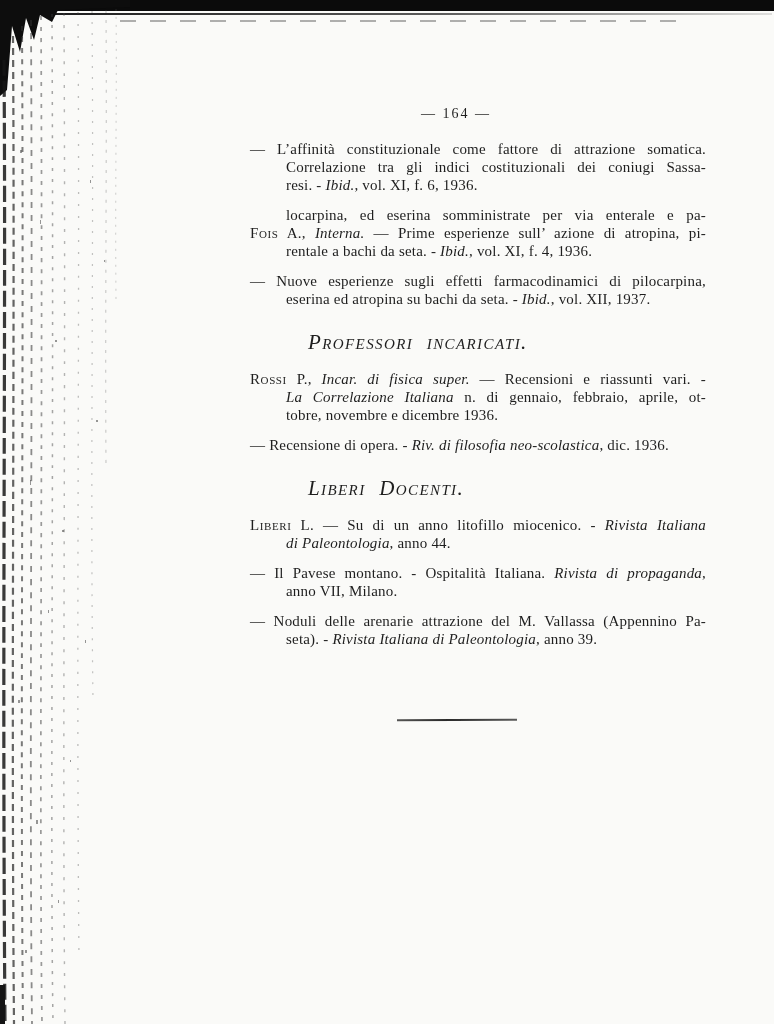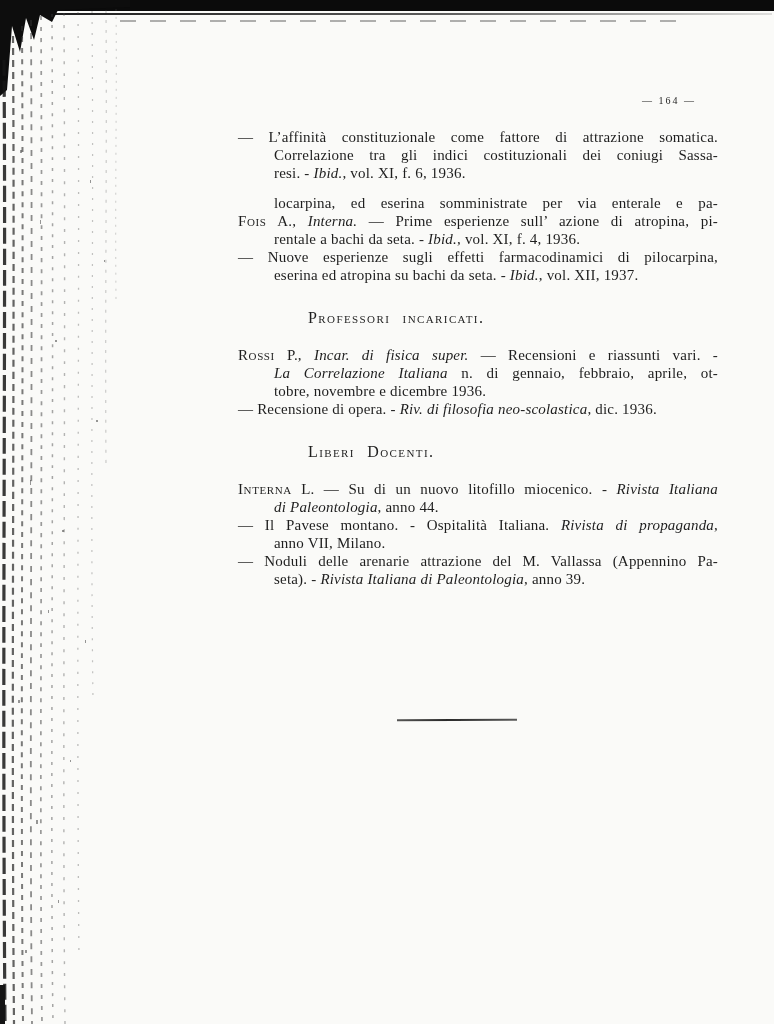--- a/index.html
+++ b/index.html
@@ -20,39 +20,39 @@
     position:absolute;top:13px;left:38px;right:2px;height:2px;
     background:linear-gradient(90deg,rgba(15,15,15,.95),rgba(25,25,25,.7) 55%,rgba(40,40,40,.35) 85%,rgba(60,60,60,.15));
   }
   .scan-top-line2{
     position:absolute;top:20px;left:120px;width:560px;height:2px;opacity:.45;
     background:repeating-linear-gradient(90deg,rgba(40,40,40,.8) 0 16px,transparent 16px 30px);
   }
   .scan-left{position:absolute;top:0;left:0;width:130px;height:1024px;}
   
   .pagenum{
-    position:absolute;top:95px;left:238px;width:480px;
-    text-align:right;font-size:10px;letter-spacing:2px;
+    position:absolute;top:106px;left:238px;width:480px;
+    text-align:center;font-size:14px;letter-spacing:2px;
     transform:translateX(-22px);
   }
   .column{
     position:absolute;top:128px;left:238px;width:480px;
     font-size:15px;line-height:18px;letter-spacing:.2px;
   }
-  .entry{margin:0;}
+  .entry{margin:12px;}
   .entry.gap{margin-top:12px;}
   .line{text-align:justify;text-align-last:justify;white-space:normal;}
   .line.cont{padding-left:36px;}
   .line.last{text-align-last:left;}
   .it{font-style:italic;}
   .sc{font-variant:small-caps;letter-spacing:.6px;}
   .heading{
     margin:24px 0 18px 70px;
-    font-size:16px;line-height:20px;
-    font-variant:small-caps;letter-spacing:1.4px;word-spacing:7px;
+    font-size:21px;line-height:20px;
+    font-variant:small-caps;letter-spacing:1.4px;word-spacing:7px;font-style:italic;
   }
   .rule{
     position:absolute;top:719px;left:397px;width:120px;height:2px;
     background:linear-gradient(90deg,rgba(30,30,30,.75),rgba(30,30,30,.95) 40%,rgba(50,50,50,.8));
     transform:rotate(-.3deg);
   }
 </style>
 </head>
 <body>
 
@@ -118,21 +118,21 @@
       <div class="entry">
         <div class="line"><span class="sc">Rossi</span><span> P., </span><span class="it">Incar. di fisica super.</span><span> — Recensioni e riassunti vari. -</span></div>
         <div class="line cont"><span class="it">La Correlazione Italiana</span><span> n. di gennaio, febbraio, aprile, ot-</span></div>
         <div class="line cont last"><span>tobre, novembre e dicembre 1936.</span></div>
       </div>
       <div class="entry">
         <div class="line last"><span>— Recensione di opera. - </span><span class="it">Riv. di filosofia neo-scolastica</span><span>, dic. 1936.</span></div>
       </div>
       <div class="heading">Liberi Docenti.</div>
       <div class="entry">
-        <div class="line"><span class="sc">Interna</span><span> L. — Su di un nuovo litofillo miocenico. - </span><span class="it">Rivista Italiana</span></div>
+        <div class="line"><span class="sc">Liberi</span><span> L. — Su di un anno litofillo miocenico. - </span><span class="it">Rivista Italiana</span></div>
         <div class="line cont last"><span class="it">di Paleontologia</span><span>, anno 44.</span></div>
       </div>
       <div class="entry">
         <div class="line"><span>— Il Pavese montano. - Ospitalità Italiana. </span><span class="it">Rivista di propaganda</span><span>,</span></div>
         <div class="line cont last"><span>anno VII, Milano.</span></div>
       </div>
       <div class="entry">
         <div class="line"><span>— Noduli delle arenarie attrazione del M. Vallassa (Appennino Pa-</span></div>
         <div class="line cont last"><span>seta). - </span><span class="it">Rivista Italiana di Paleontologia</span><span>, anno 39.</span></div>
       </div>

